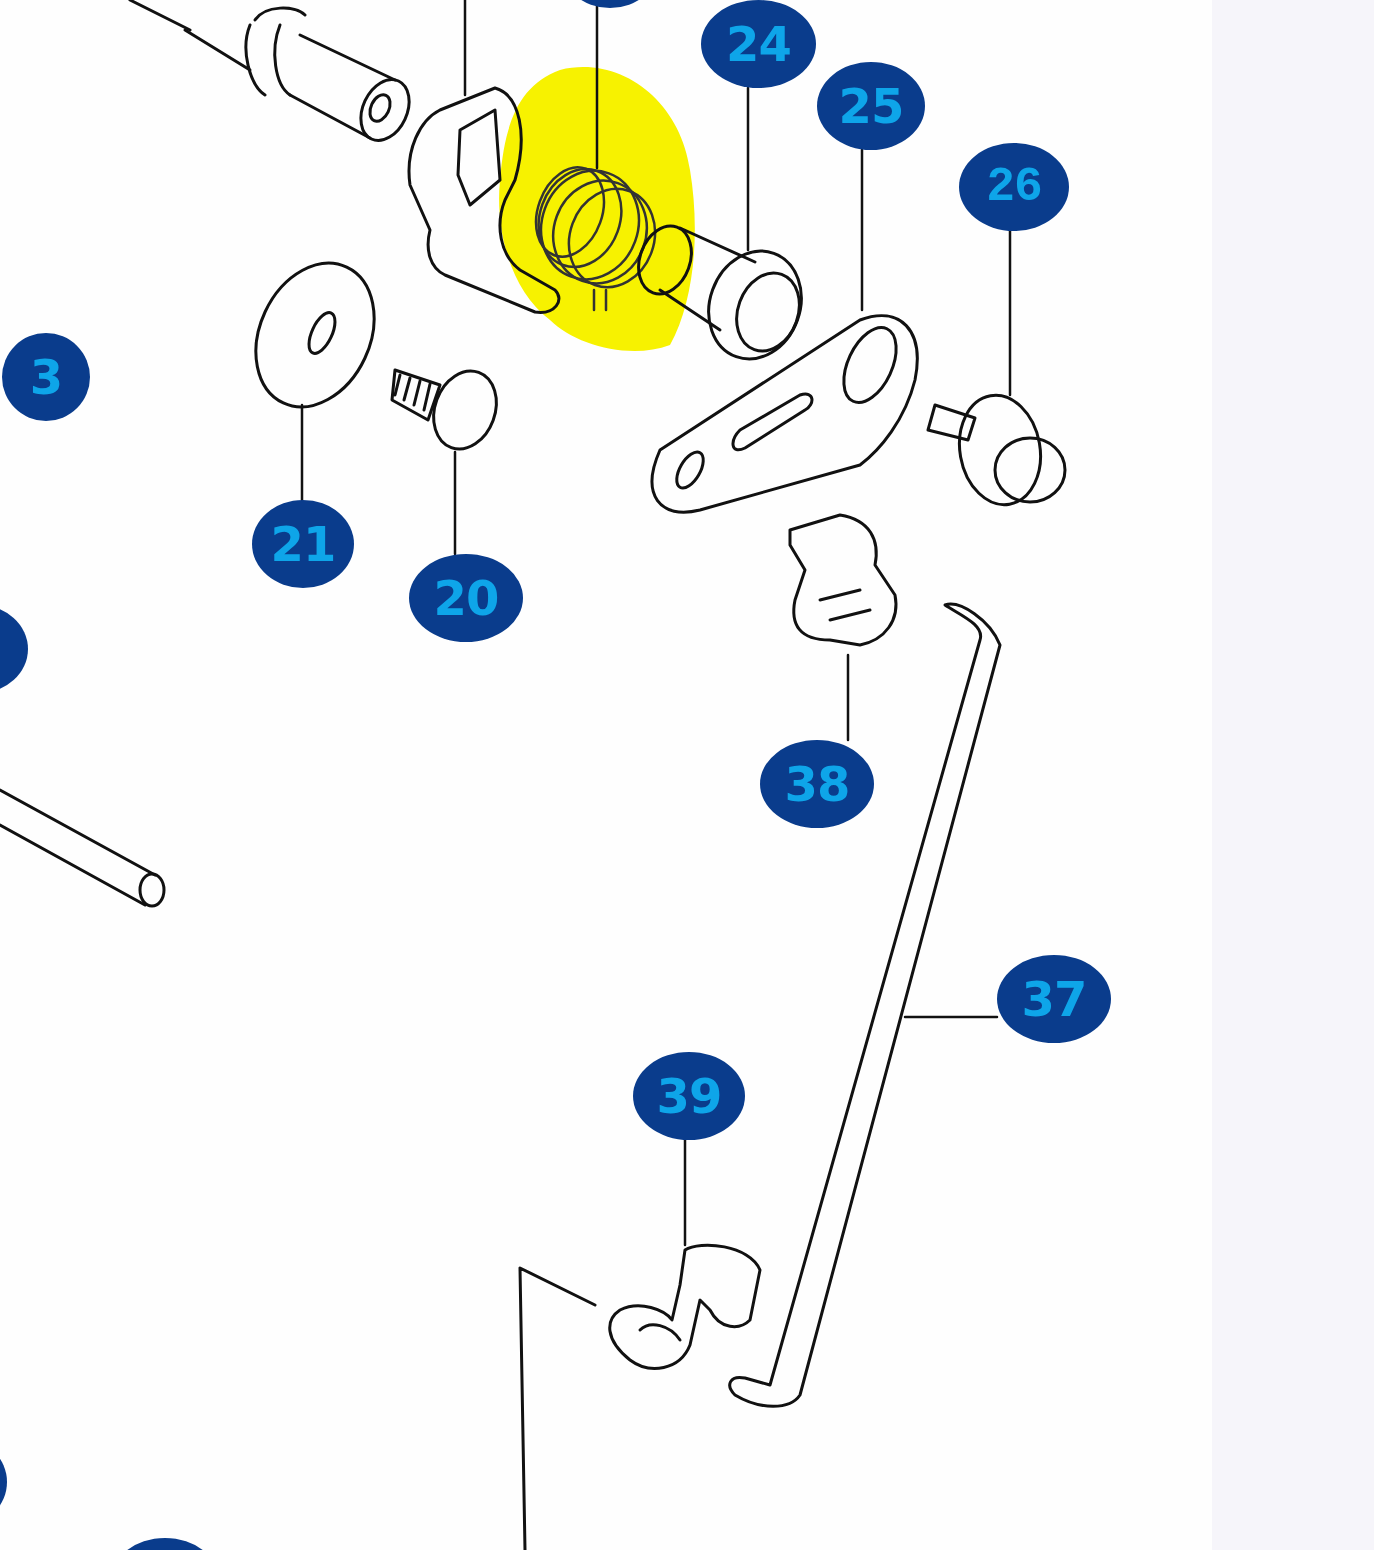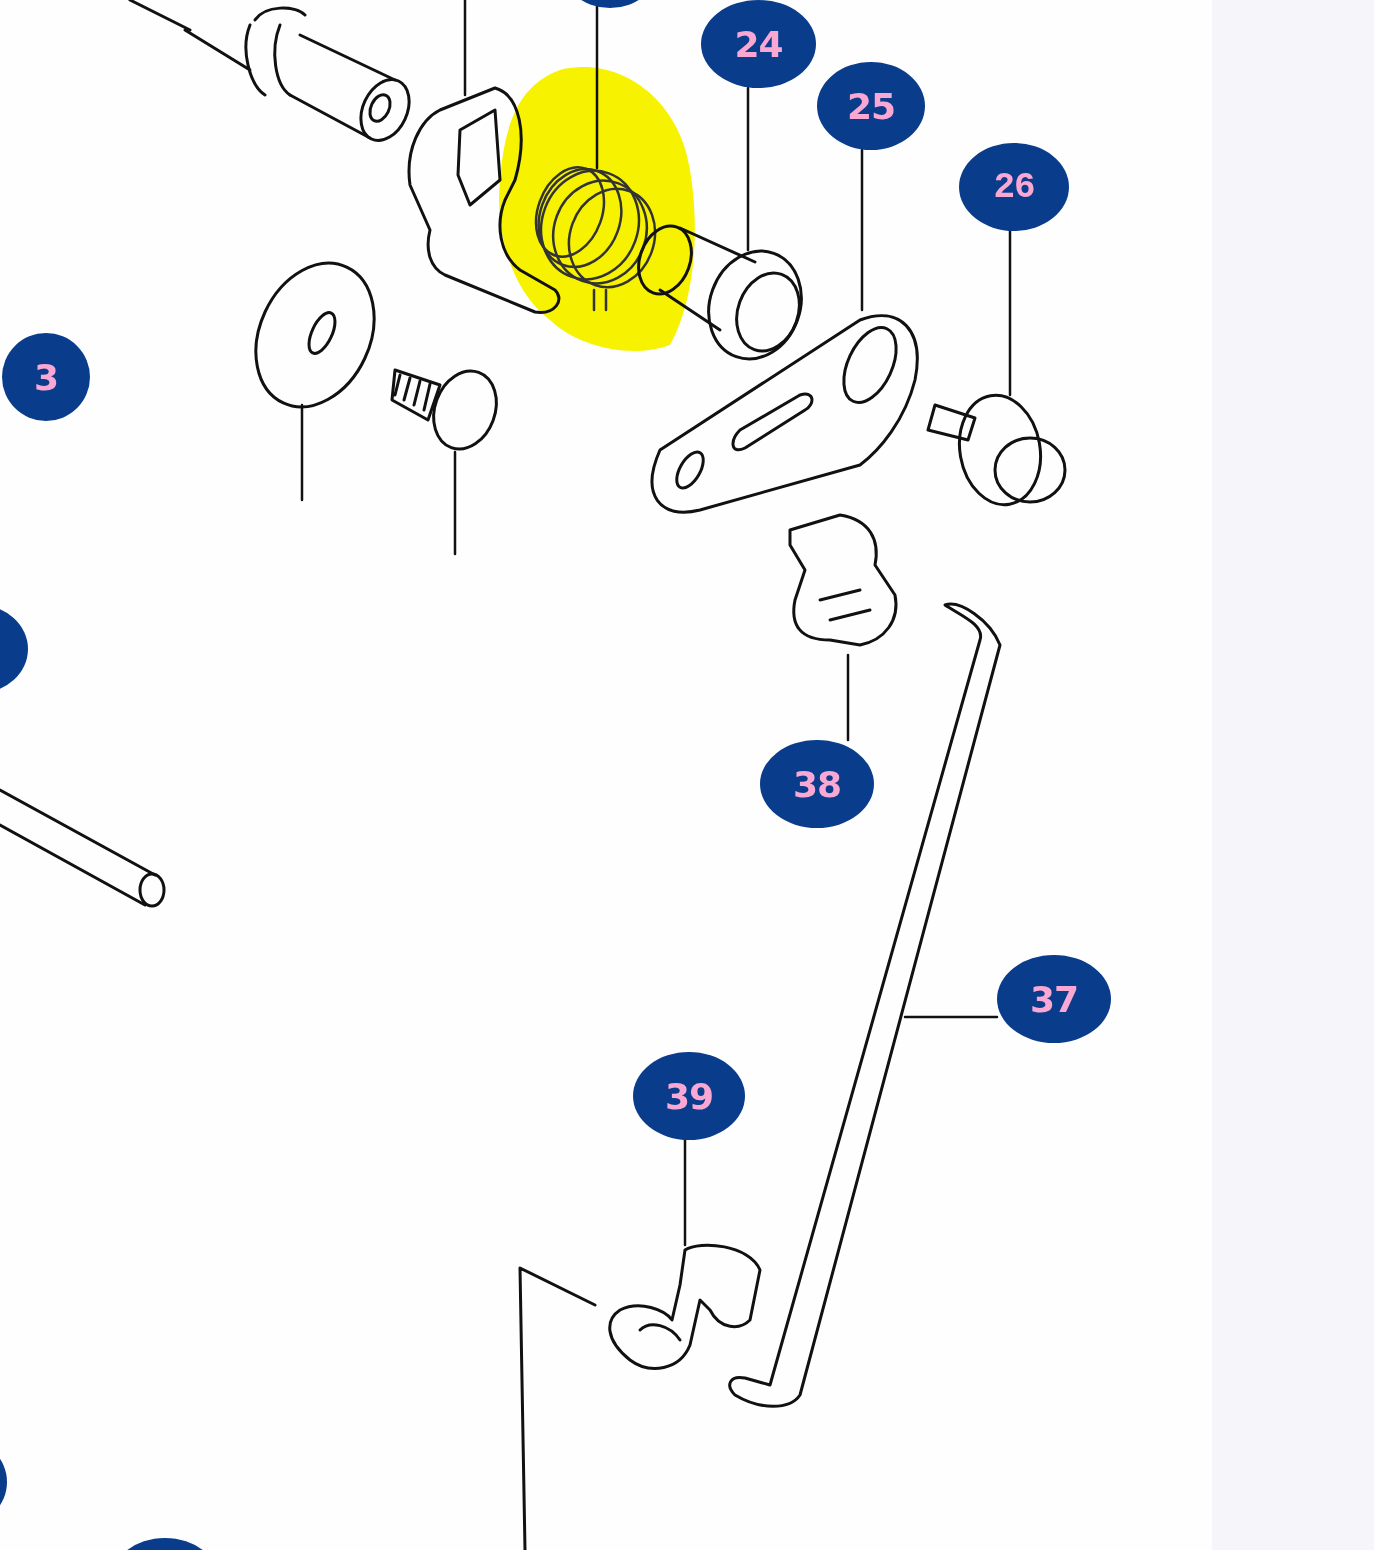--- a/index.html
+++ b/index.html
@@ -1,20 +1,20 @@
 <!DOCTYPE html>
 <html><head>
 <meta charset="utf-8">
 <style>
   html, body { margin:0; padding:0; }
   body { width:1374px; height:1550px; overflow:hidden; background:#ffffff; position:relative; font-family:"Liberation Sans", sans-serif; }
   .canvas { position:absolute; left:0; top:0; width:1212px; height:1550px; background:#fefefe; }
   .side-panel { position:absolute; left:1212px; top:0; width:162px; height:1550px; background:#f6f5fa; }
   svg.art { position:absolute; left:0; top:0; width:1212px; height:1550px; }
-  .callout { position:absolute; background:#0a3c8c; color:#f9a8d4; border-radius:50%; display:flex; align-items:center; justify-content:center; font-weight:bold; font-size:36px; letter-spacing:-1px; cursor:pointer; font-family:"DejaVu Sans", sans-serif; }
+  .callout { position:absolute; background:#0a3c8c; color:#0ea5e9; border-radius:50%; display:flex; align-items:center; justify-content:center; font-weight:bold; font-size:48px; letter-spacing:-1px; cursor:pointer; font-family:"DejaVu Sans", sans-serif; }
 </style>
 </head>
 <body>
 
 <div class="canvas">
   <svg class="art" viewBox="0 0 1212 1550" fill="none" stroke="#111" stroke-width="3" stroke-linecap="round" stroke-linejoin="round">
 
     <path d="M560 70 C 620 55, 680 100, 690 170 C 700 230, 695 300, 670 345 C 630 360, 575 345, 550 320 C 510 290, 495 230, 500 180 C 505 120, 520 85, 560 70 Z" fill="#f7f200" stroke="none"></path>
 
     <g>
@@ -104,20 +104,22 @@
     <path d="M595 1305 L 520 1268 L 525 1550"></path>
 
     <g>
       <path d="M0 790 L 155 875"></path>
       <path d="M0 825 L 145 905"></path>
       <ellipse cx="152" cy="890" rx="12" ry="16"></ellipse>
     </g>
   </svg>
 
   <div class="callout" style="left:2px;top:333px;width:88px;height:88px;">3</div>
+  <div class="callout" style="left:409px;top:554px;width:114px;height:88px;">20</div>
+  <div class="callout" style="left:252px;top:500px;width:102px;height:88px;">21</div>
   <div class="callout" style="left:701px;top:0px;width:115px;height:88px;">24</div>
   <div class="callout" style="left:817px;top:62px;width:108px;height:88px;">25</div>
   <div class="callout" style="left:959px;top:143px;width:110px;height:88px;font-family:Liberation Mono, monospace;">26</div>
   <div class="callout" style="left:997px;top:955px;width:114px;height:88px;">37</div>
   <div class="callout" style="left:760px;top:740px;width:114px;height:88px;">38</div>
   <div class="callout" style="left:633px;top:1052px;width:112px;height:88px;">39</div>
   <div class="callout" style="left:560px;top:-80px;width:100px;height:88px;"></div>
   <div class="callout" style="left:-70px;top:605px;width:98px;height:88px;"></div>
   <div class="callout" style="left:-85px;top:1438px;width:92px;height:88px;"></div>
   <div class="callout" style="left:110px;top:1538px;width:110px;height:88px;"></div>

